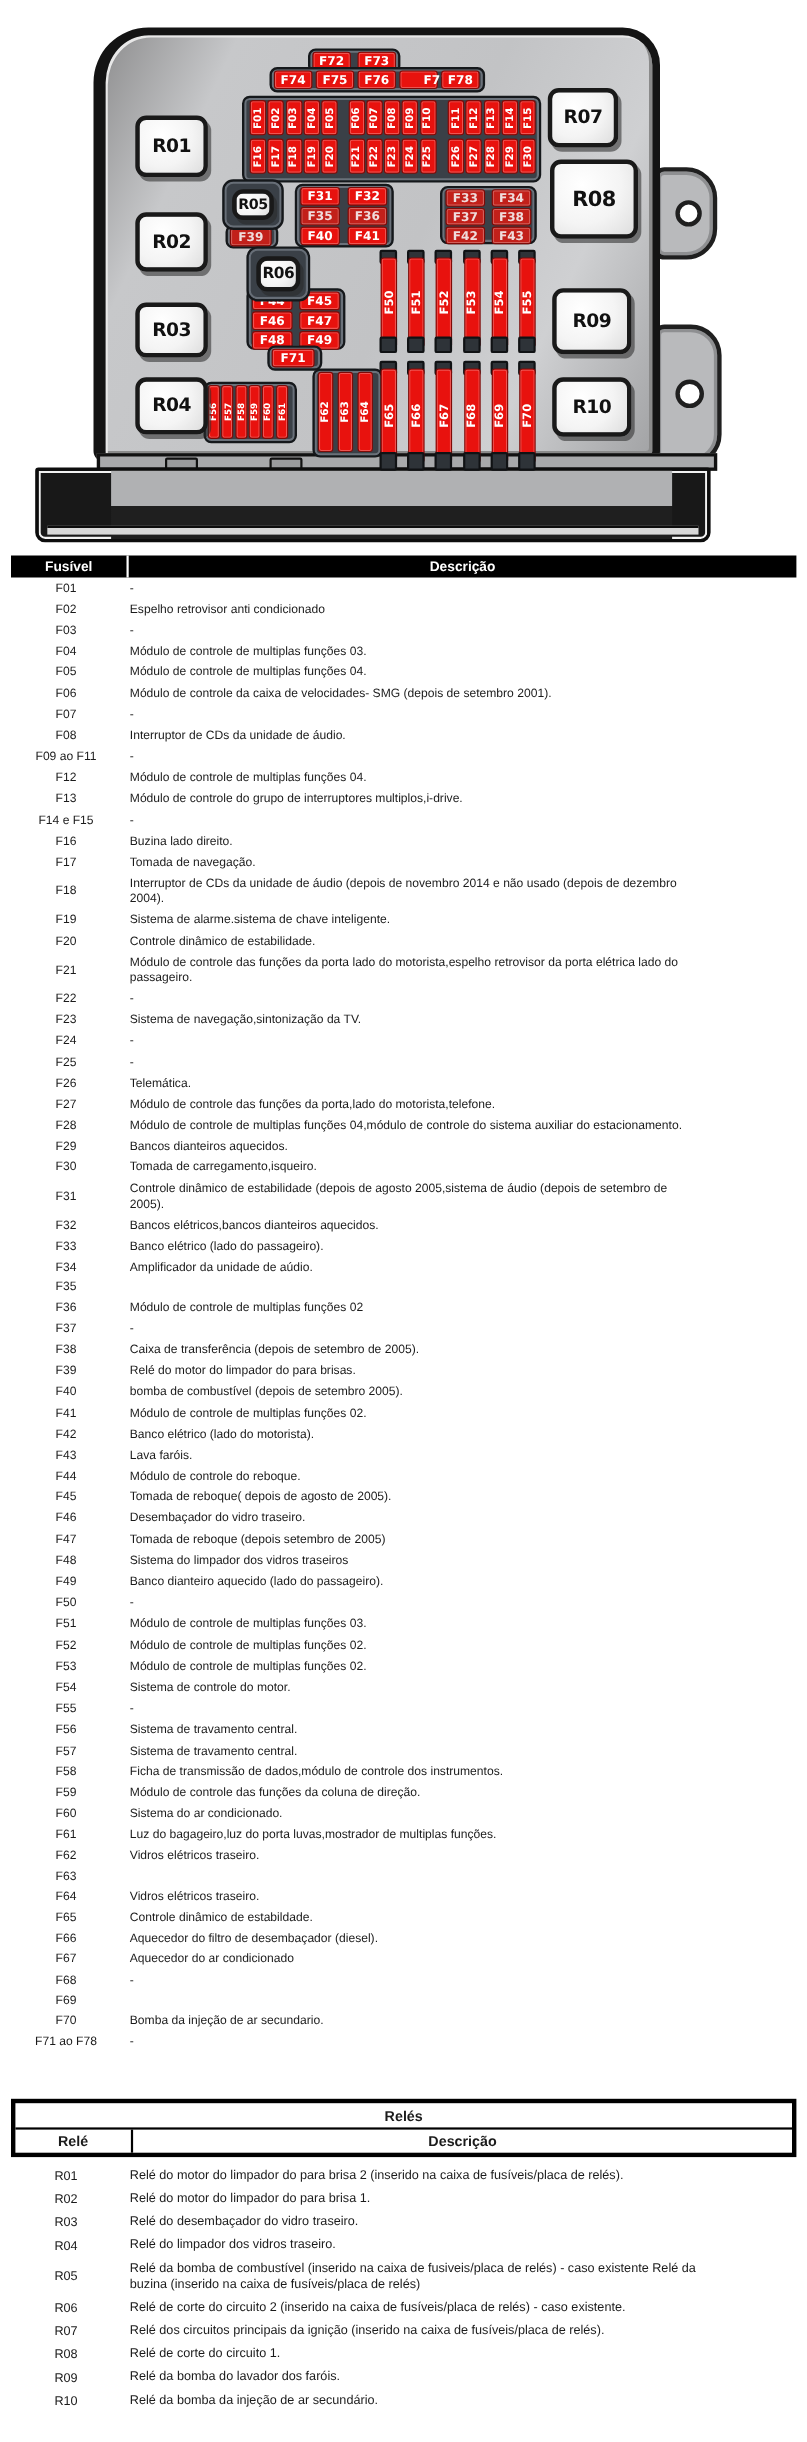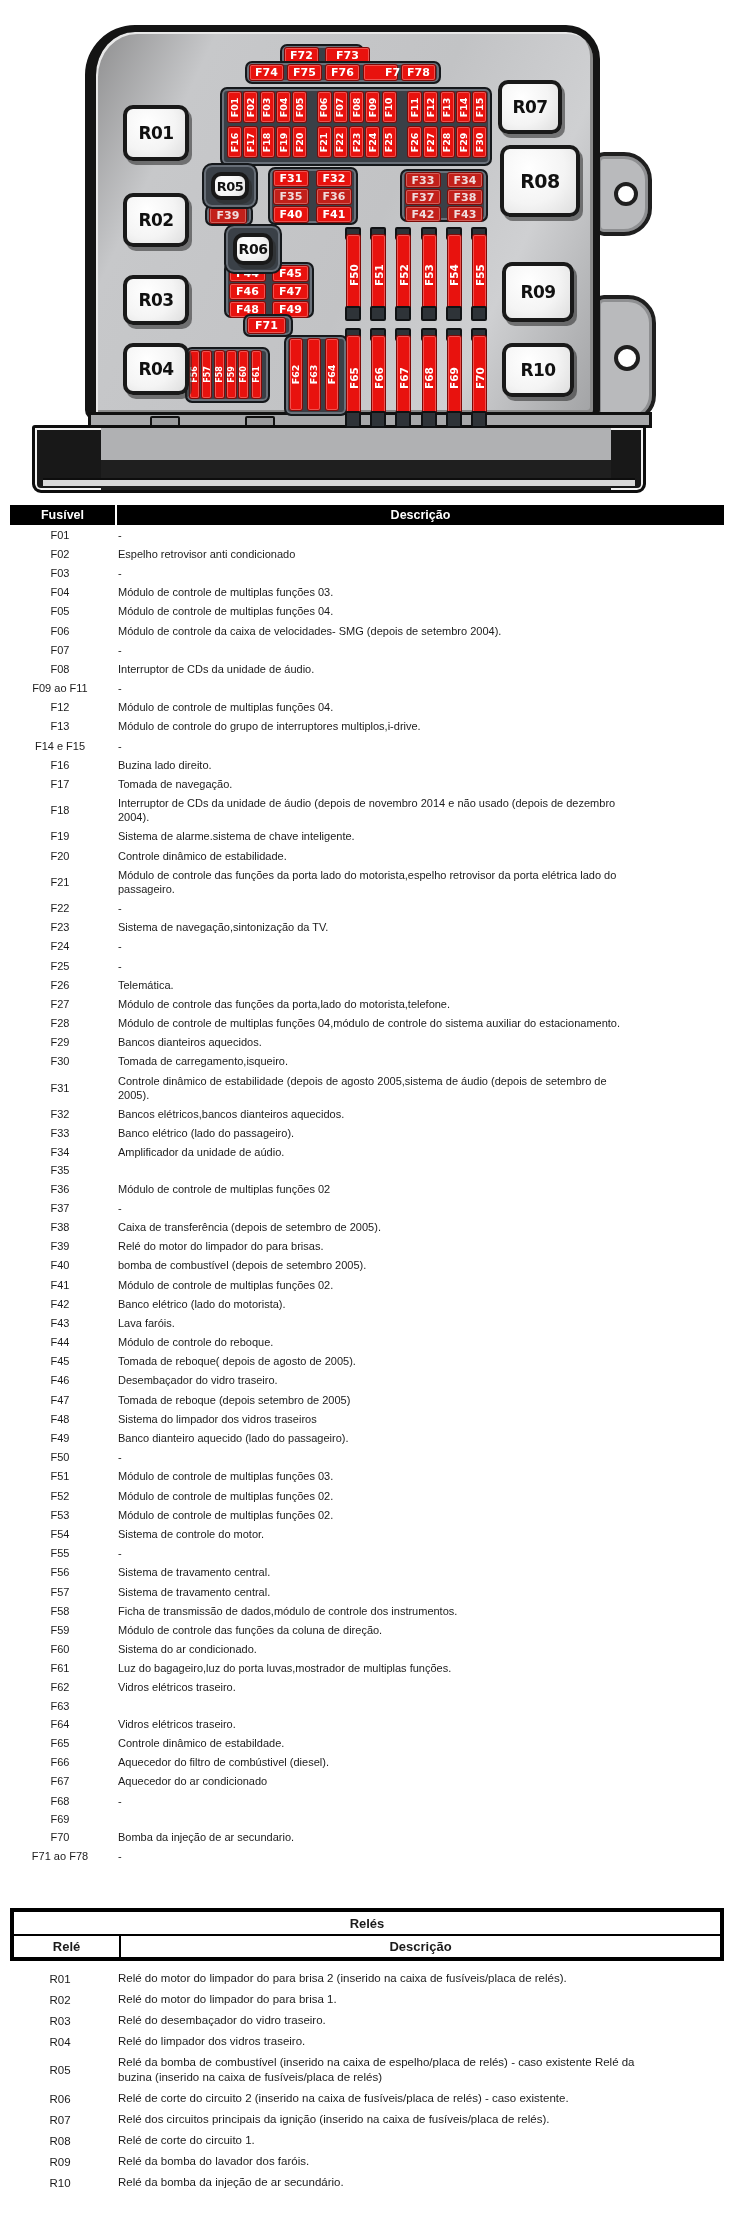--- a/index.html
+++ b/index.html
@@ -74,21 +74,21 @@
   <div class="rim" style="left:88px;top:412px;width:564px;height:16px;"></div>
   <div class="latch" style="left:150px;top:416px;width:30px;height:11px;"></div>
   <div class="latch" style="left:245px;top:416px;width:30px;height:11px;"></div>
   <div class="base" style="left:32px;top:425px;width:614px;height:68px;">
     <div class="base-mid" style="left:66px;top:0;width:510px;height:100%;"></div>
     <div class="base-floor" style="left:8px;bottom:4px;width:592px;height:8px;"></div>
   </div>
 
 <div class="holder" style="left: 280px; top: 44px; width: 84px; height: 23px;"></div>
     <div class="fuse fuse-h" style="left: 285px; top: 48px; width: 33px; height: 15px;">F72</div>
-    <div class="fuse fuse-h" style="left: 326px; top: 48px; width: 43px; height: 15px;">F73</div>
+    <div class="fuse fuse-h" style="left: 326px; top: 48px; width: 33px; height: 15px;">F73</div>
     <div class="holder" style="left: 245px; top: 61px; width: 196px; height: 23px;"></div>
     <div class="fuse fuse-h" style="left: 250px; top: 65px; width: 33px; height: 15px;">F74</div>
     <div class="fuse fuse-h" style="left: 288px; top: 65px; width: 33px; height: 15px;">F75</div>
     <div class="fuse fuse-h" style="left: 326px; top: 65px; width: 33px; height: 15px;">F76</div>
     <div class="fuse fuse-h" style="left: 364px; top: 65px; width: 33px; height: 15px; padding-left: 32px;">F77</div>
     <div class="fuse fuse-h" style="left: 402px; top: 65px; width: 33px; height: 15px;">F78</div>
     <div class="holder" style="left: 220px; top: 87px; width: 272px; height: 79px;"></div>
     <div class="fuse fuse-v" style="left: 228px; top: 92px; width: 13px; height: 30px;">
       <span class="vlab" style="font-size: 9.5px;">F01</span>
     </div>
@@ -328,21 +328,21 @@
       <div class="frow">
         <div class="fcell-id">F04</div>
         <div class="fcell-desc">Módulo de controle de multiplas funções 03.</div>
       </div>
       <div class="frow">
         <div class="fcell-id">F05</div>
         <div class="fcell-desc">Módulo de controle de multiplas funções 04.</div>
       </div>
       <div class="frow">
         <div class="fcell-id">F06</div>
-        <div class="fcell-desc">Módulo de controle da caixa de velocidades- SMG (depois de setembro 2004).</div>
+        <div class="fcell-desc">Módulo de controle da caixa de velocidades- SMG (depois de setembro 2001).</div>
       </div>
       <div class="frow">
         <div class="fcell-id">F07</div>
         <div class="fcell-desc">-</div>
       </div>
       <div class="frow">
         <div class="fcell-id">F08</div>
         <div class="fcell-desc">Interruptor de CDs da unidade de áudio.</div>
       </div>
       <div class="frow">
@@ -557,21 +557,21 @@
       <div class="frow">
         <div class="fcell-id">F64</div>
         <div class="fcell-desc">Vidros elétricos traseiro.</div>
       </div>
       <div class="frow">
         <div class="fcell-id">F65</div>
         <div class="fcell-desc">Controle dinâmico de estabildade.</div>
       </div>
       <div class="frow">
         <div class="fcell-id">F66</div>
-        <div class="fcell-desc">Aquecedor do filtro de combústivel (diesel).</div>
+        <div class="fcell-desc">Aquecedor do filtro de desembaçador (diesel).</div>
       </div>
       <div class="frow">
         <div class="fcell-id">F67</div>
         <div class="fcell-desc">Aquecedor do ar condicionado</div>
       </div>
       <div class="frow">
         <div class="fcell-id">F68</div>
         <div class="fcell-desc">-</div>
       </div>
       <div class="frow">
@@ -608,21 +608,21 @@
       <div class="rrow">
         <div class="rcell-id">R03</div>
         <div class="rcell-desc">Relé do desembaçador do vidro traseiro.</div>
       </div>
       <div class="rrow">
         <div class="rcell-id">R04</div>
         <div class="rcell-desc">Relé do limpador dos vidros traseiro.</div>
       </div>
       <div class="rrow">
         <div class="rcell-id">R05</div>
-        <div class="rcell-desc">Relé da bomba de combustível (inserido na caixa de espelho/placa de relés) - caso existente Relé da
+        <div class="rcell-desc">Relé da bomba de combustível (inserido na caixa de fusiveis/placa de relés) - caso existente Relé da
 buzina (inserido na caixa de fusíveis/placa de relés)</div>
       </div>
       <div class="rrow">
         <div class="rcell-id">R06</div>
         <div class="rcell-desc">Relé de corte do circuito 2 (inserido na caixa de fusíveis/placa de relés) - caso existente.</div>
       </div>
       <div class="rrow">
         <div class="rcell-id">R07</div>
         <div class="rcell-desc">Relé dos circuitos principais da ignição (inserido na caixa de fusíveis/placa de relés).</div>
       </div>

